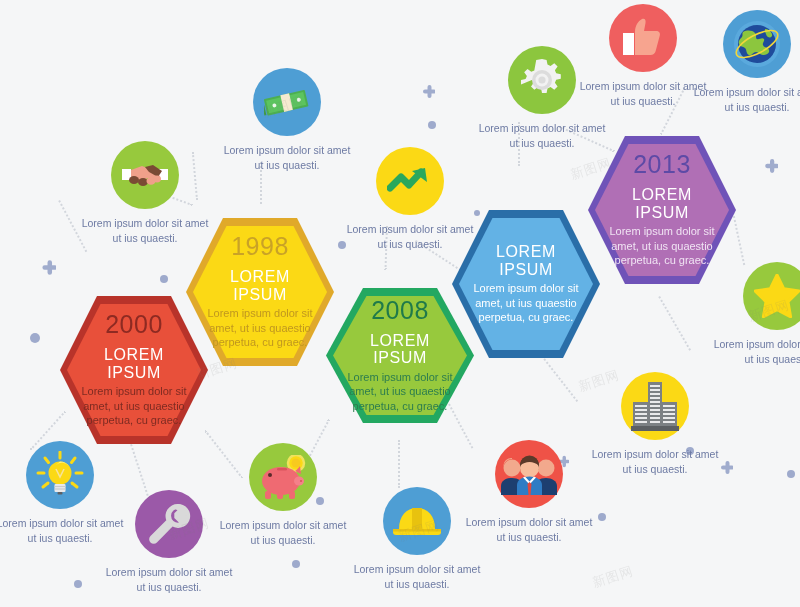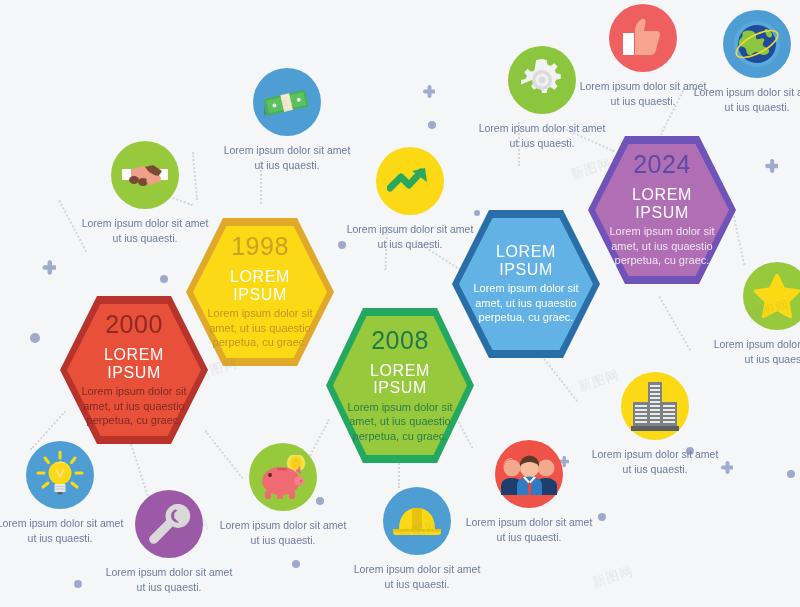--- a/index.html
+++ b/index.html
@@ -205,42 +205,42 @@
       </div>
       <div class="hex" style="left: 186px; top: 218px; width: 148px; height: 148px; z-index: 11;">
         <div class="shell" style="background:#e0a92a"></div>
         <div class="face" style="background:#fbd915"></div>
         <div class="hex-content">
           <div class="hex-year" style="color:#c9a227">1998</div>
           <div class="hex-head">LOREM IPSUM</div>
           <div class="hex-body" style="color:#c0971f">Lorem ipsum dolor sit amet, ut ius quaestio perpetua, cu graec.</div>
         </div>
       </div>
-      <div class="hex" style="left: 326px; top: 288px; width: 148px; height: 155px; z-index: 12; margin-top: 20px;">
+      <div class="hex" style="left: 326px; top: 288px; width: 148px; height: 135px; z-index: 12;">
         <div class="shell" style="background:#23a861"></div>
         <div class="face" style="background:#97c93d"></div>
         <div class="hex-content">
           <div class="hex-year" style="color:#1f7a4a">2008</div>
           <div class="hex-head">LOREM IPSUM</div>
           <div class="hex-body" style="color:#2c7d4e">Lorem ipsum dolor sit amet, ut ius quaestio perpetua, cu graec.</div>
         </div>
       </div>
       <div class="hex" style="left: 452px; top: 210px; width: 148px; height: 148px; z-index: 13;">
         <div class="shell" style="background:#2a6ea8"></div>
         <div class="face" style="background:#63b2e5"></div>
         <div class="hex-content">
           <div class="hex-head">LOREM IPSUM</div>
           <div class="hex-body" style="color:#ffffff">Lorem ipsum dolor sit amet, ut ius quaestio perpetua, cu graec.</div>
         </div>
       </div>
       <div class="hex" style="left: 588px; top: 136px; width: 148px; height: 148px; z-index: 14;">
         <div class="shell" style="background:#6f53b8"></div>
         <div class="face" style="background:#b06fb5"></div>
         <div class="hex-content">
-          <div class="hex-year" style="color:#5d4aa6">2024</div>
+          <div class="hex-year" style="color:#5d4aa6">2013</div>
           <div class="hex-head">LOREM IPSUM</div>
           <div class="hex-body" style="color:#f0e3f3">Lorem ipsum dolor sit amet, ut ius quaestio perpetua, cu graec.</div>
         </div>
       </div>
     </div>
 
   <div id="node-layer">
       <div class="node" style="left: 80px; top: 141px; z-index: 5;">
         <div class="circle" style="background:#97c93d">
           <svg width="46" height="30" viewBox="0 0 46 30">

